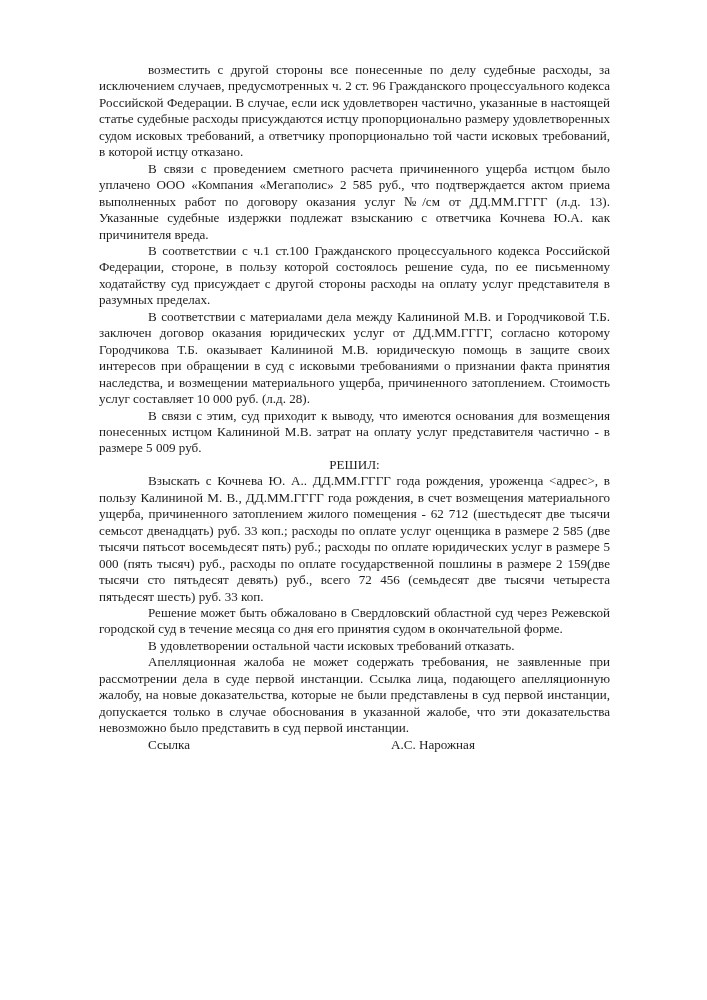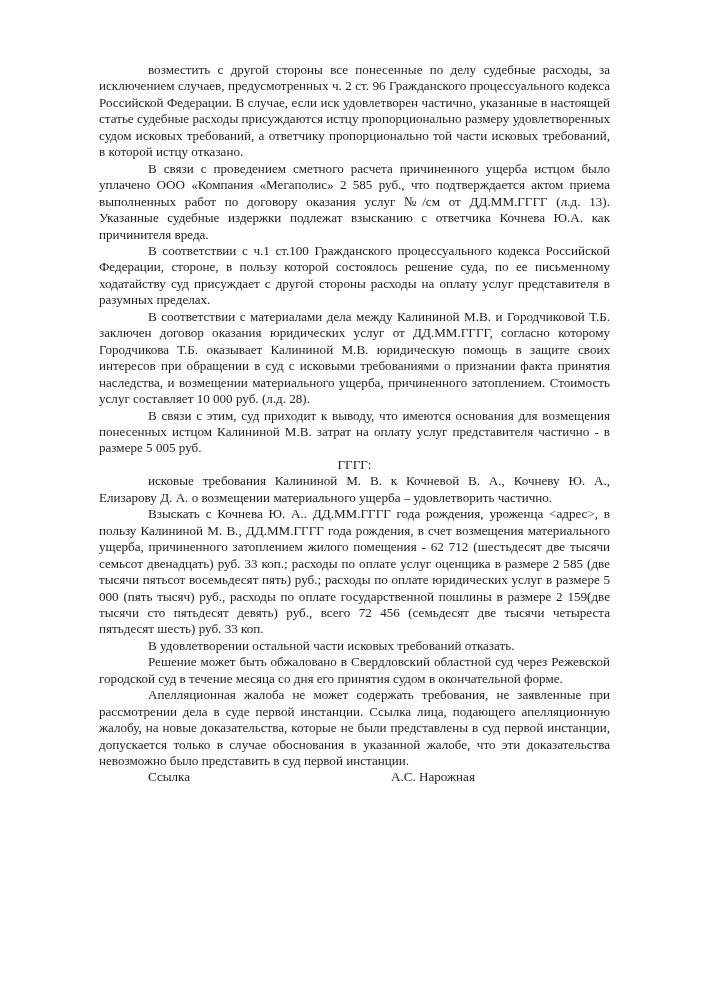--- a/index.html
+++ b/index.html
@@ -70,32 +70,31 @@
 
     <p class="para">возместить с другой стороны все понесенные по делу судебные расходы, за исключением случаев, предусмотренных ч. 2 ст. 96 Гражданского процессуального кодекса Российской Федерации. В случае, если иск удовлетворен частично, указанные в настоящей статье судебные расходы присуждаются истцу пропорционально размеру удовлетворенных судом исковых требований, а ответчику пропорционально той части исковых требований, в которой истцу отказано.</p>
 
     <p class="para">В связи с проведением сметного расчета причиненного ущерба истцом было уплачено ООО «Компания «Мегаполис» 2 585 руб., что подтверждается актом приема выполненных работ по договору оказания услуг №/см  от ДД.ММ.ГГГГ (л.д.   13). Указанные судебные издержки подлежат взысканию с  ответчика Кочнева Ю.А. как причинителя вреда.</p>
 
     <p class="para">В соответствии с ч.1 ст.100 Гражданского процессуального кодекса Российской Федерации, стороне, в пользу которой состоялось решение суда, по ее письменному ходатайству суд присуждает с другой стороны расходы на оплату услуг представителя в разумных пределах.</p>
 
     <p class="para">В соответствии с материалами дела между Калининой  М.В. и Городчиковой Т.Б. заключен  договор  оказания  юридических  услуг  от ДД.ММ.ГГГГ,  согласно которому Городчикова  Т.Б. оказывает Калининой  М.В. юридическую помощь  в  защите своих интересов при обращении в суд с исковыми требованиями о признании факта принятия наследства, и возмещении материального ущерба, причиненного затоплением. Стоимость услуг составляет 10 000 руб. (л.д. 28).</p>
 
 
-    <p class="para">В связи с этим, суд приходит к выводу, что имеются основания для возмещения понесенных истцом Калининой М.В. затрат на оплату услуг представителя частично - в размере 5 005 руб.</p>
+    <p class="para">В связи с этим, суд приходит к выводу, что имеются основания для возмещения понесенных истцом Калининой М.В. затрат на оплату услуг представителя частично - в размере 5 009 руб.</p>
 
 
 
-    <p class="center">ГГГГ:</p>
+    <p class="center">РЕШИЛ:</p>
 
-    <p class="para">исковые требования Калининой М. В. к Кочневой В. А., Кочневу Ю. А., Елизарову Д. А. о возмещении материального ущерба – удовлетворить частично.</p>
 
     <p class="para">Взыскать  с Кочнева  Ю.  А.. ДД.ММ.ГГГГ года  рождения,  уроженца &lt;адрес&gt;,  в пользу Калининой М. В., ДД.ММ.ГГГГ года рождения, в счет возмещения материального ущерба, причиненного затоплением жилого помещения - 62 712 (шестьдесят две тысячи семьсот двенадцать) руб. 33 коп.; расходы по оплате услуг оценщика в размере 2 585 (две тысячи пятьсот восемьдесят пять) руб.; расходы по оплате юридических услуг в размере 5 000 (пять тысяч) руб., расходы по оплате государственной пошлины в размере 2 159(две тысячи сто пятьдесят девять) руб., всего 72 456 (семьдесят две тысячи четыреста пятьдесят шесть) руб. 33 коп.</p>
 
+    <p class="para">Решение может быть обжаловано в Свердловский областной суд через Режевской городской суд в течение месяца со дня его принятия судом в окончательной форме.</p>
+
     <p class="para">В удовлетворении остальной части исковых требований отказать.</p>
-
-    <p class="para">Решение может быть обжаловано в Свердловский областной суд через Режевской городской суд в течение месяца со дня его принятия судом в окончательной форме.</p>
 
     <p class="para">Апелляционная  жалоба  не  может  содержать  требования,  не  заявленные при рассмотрении дела в суде первой инстанции. Ссылка лица, подающего апелляционную жалобу, на новые доказательства, которые не были представлены в суд первой инстанции, допускается только в случае обоснования в указанной жалобе, что эти доказательства невозможно было представить в суд первой инстанции.</p>
 
     <div class="sig-line"><span>Ссылка</span><span class="sig-name">А.С. Нарожная</span></div>
 
   </div>
 </div>
 
 </body></html>

